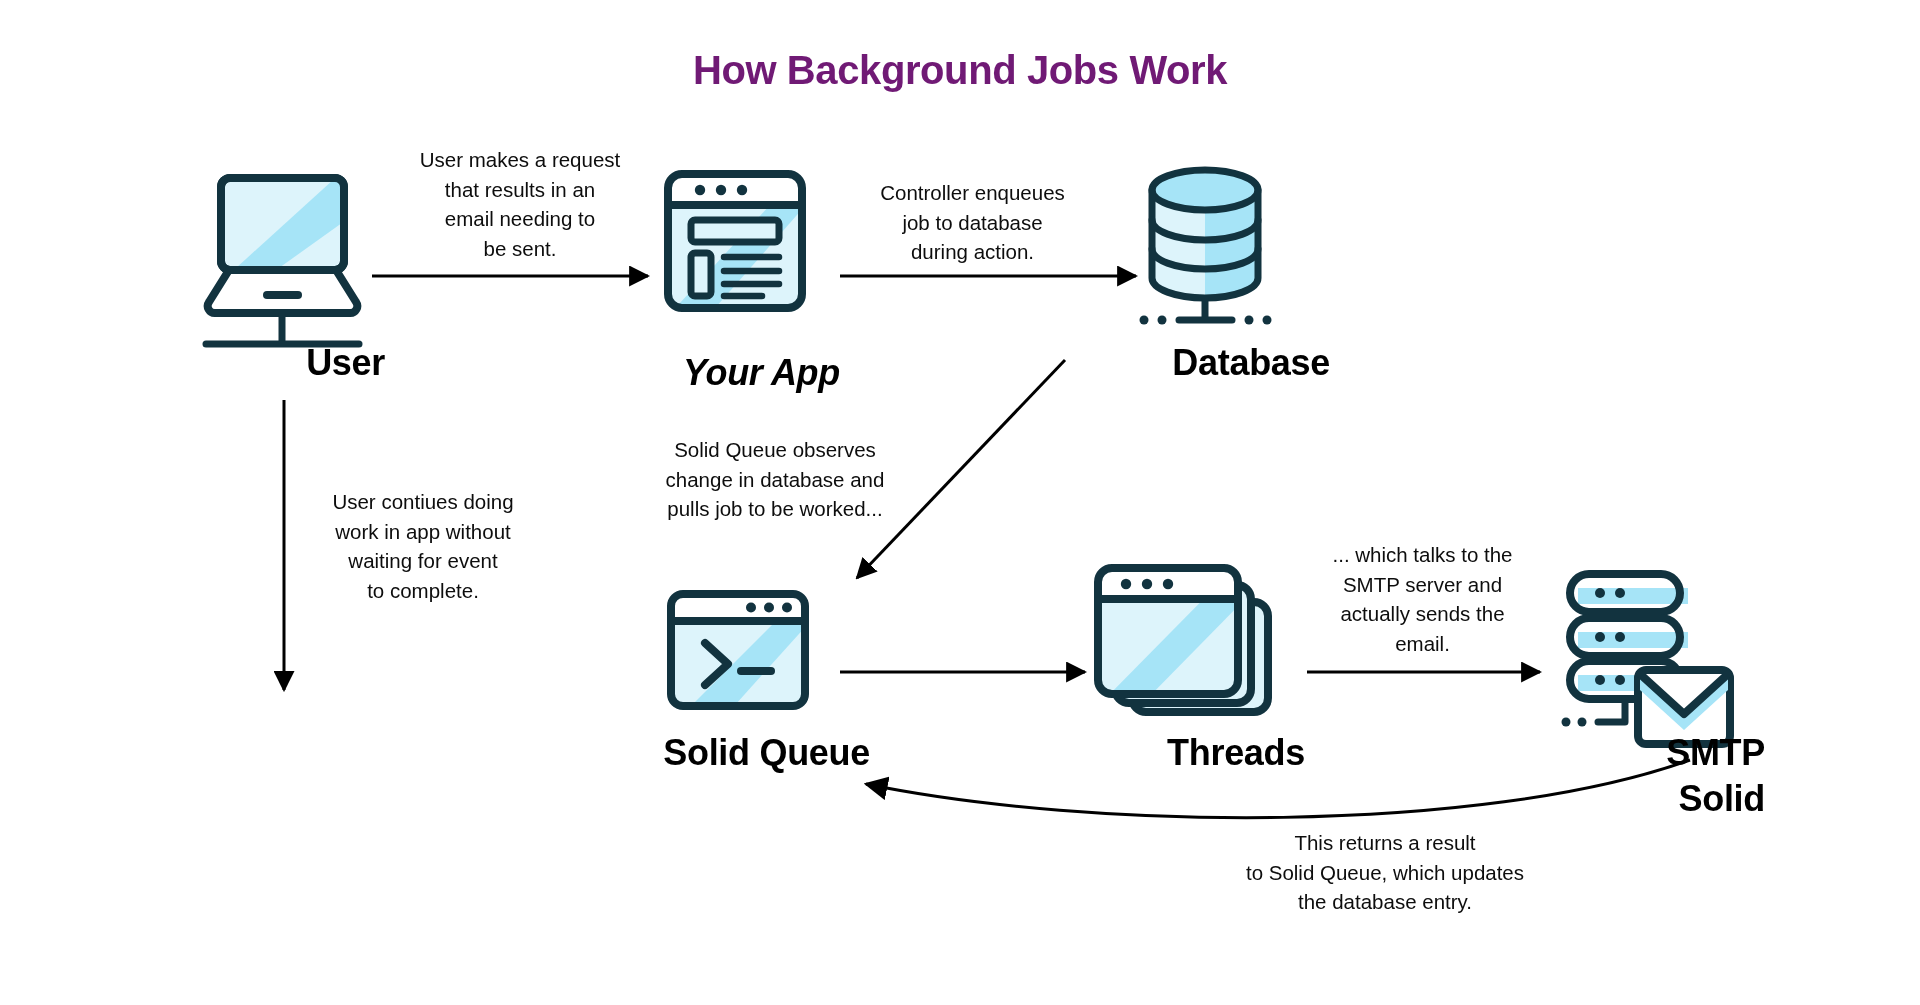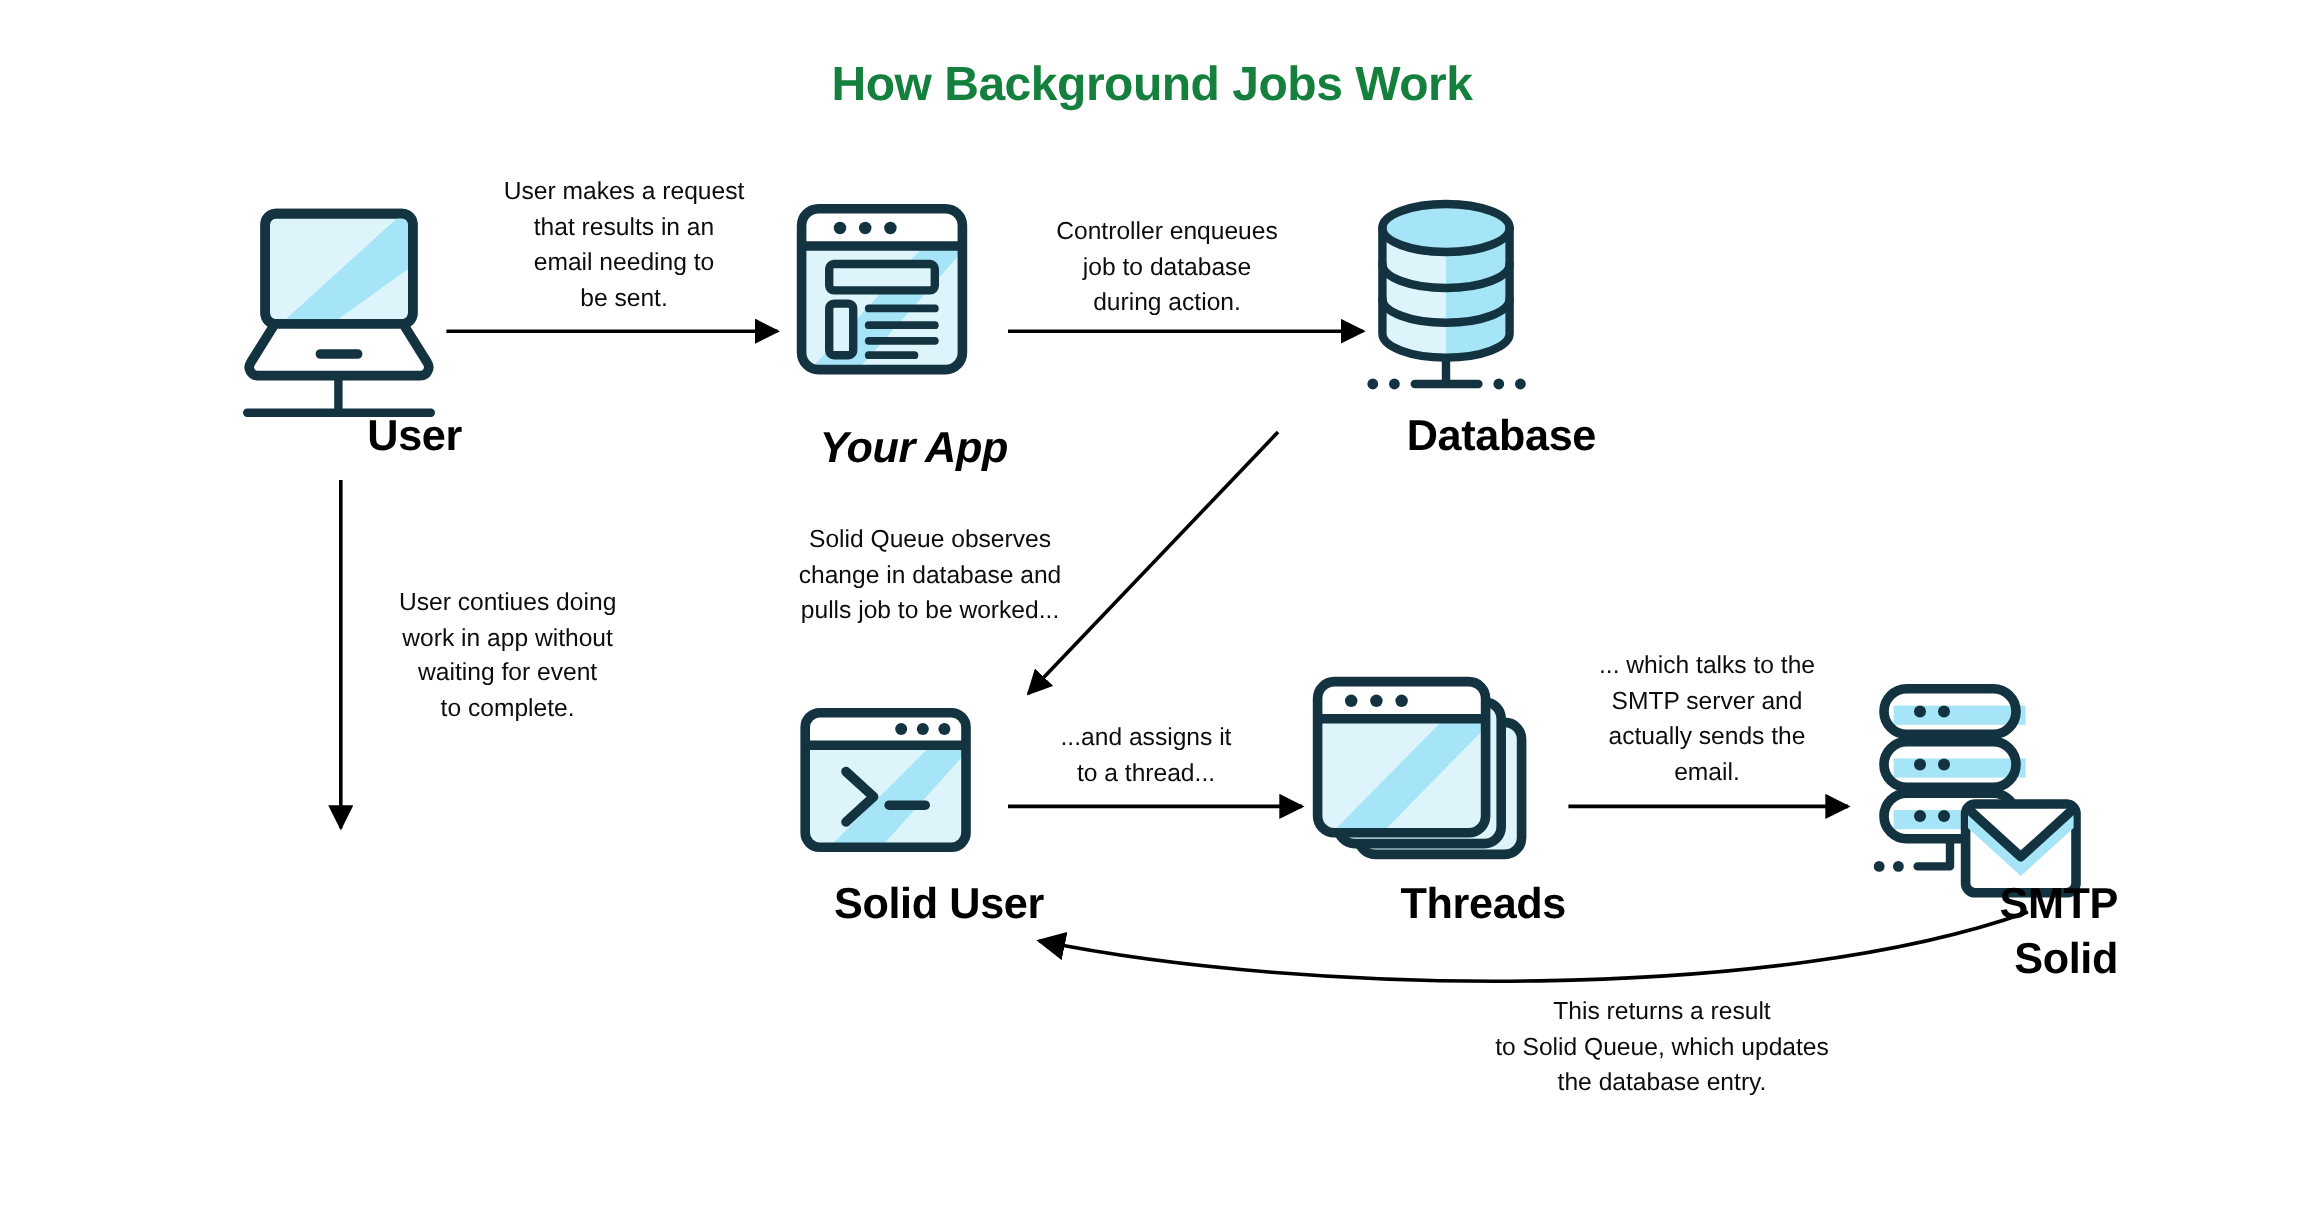--- a/index.html
+++ b/index.html
@@ -23,21 +23,21 @@
   }
   .title {
     position: absolute;
     left: 0;
     top: 48px;
     width: 1920px;
     text-align: center;
     font-size: 40px;
     font-weight: 700;
     letter-spacing: -0.4px;
-    color: #15803d;
+    color: #701a75;
     font-family: "Liberation Sans", "DejaVu Sans", sans-serif;
   }
   .node-label {
     position: absolute;
     font-size: 36px;
     font-weight: 700;
     color: #000000;
     letter-spacing: -0.3px;
     text-align: right;
     line-height: 1.28;
@@ -257,21 +257,21 @@
       </g>
     </svg>
   </div>
 
   <div class="node-label" style="left:180px; top:340px; width:205px;">User</div>
 
   <div class="node-label" style="left:630px; top:350px; width:210px;font-style:italic;">Your App</div>
 
   <div class="node-label" style="left:1080px; top:340px; width:250px;">Database</div>
 
-  <div class="node-label" style="left:605px; top:730px; width:265px;">Solid User</div>
+  <div class="node-label" style="left:605px; top:730px; width:265px;">Solid Queue</div>
 
   <div class="node-label" style="left:1060px; top:730px; width:245px;">Threads</div>
 
   <div class="node-label" style="left:1535px; top:730px; width:230px;">SMTP
 Solid</div>
 
   <div class="edge-label" style="left:860px; top:178px; width:225px;">Controller enqueues
 job to database
 during action.</div>
 
@@ -282,22 +282,20 @@
 
   <div class="edge-label left" style="left:308px; top:487px; width:230px;">User contiues doing
 work in app without
 waiting for event
 to complete.</div>
 
   <div class="edge-label" style="left:650px; top:435px; width:250px;">Solid Queue observes
 change in database and
 pulls job to be worked...</div>
 
-  <div class="edge-label" style="left:855px; top:600px; width:200px;">...and assigns it
-to a thread...</div>
 
   <div class="edge-label" style="left:1315px; top:540px; width:215px;">... which talks to the
 SMTP server and
 actually sends the
 email.</div>
 
   <div class="edge-label" style="left:1225px; top:828px; width:320px;">This returns a result
 to Solid Queue, which updates
 the database entry.</div>
 

